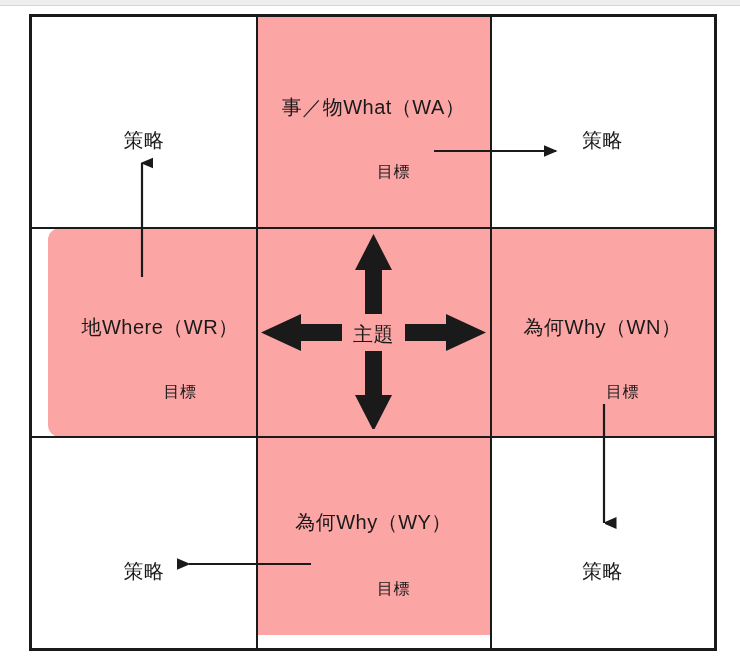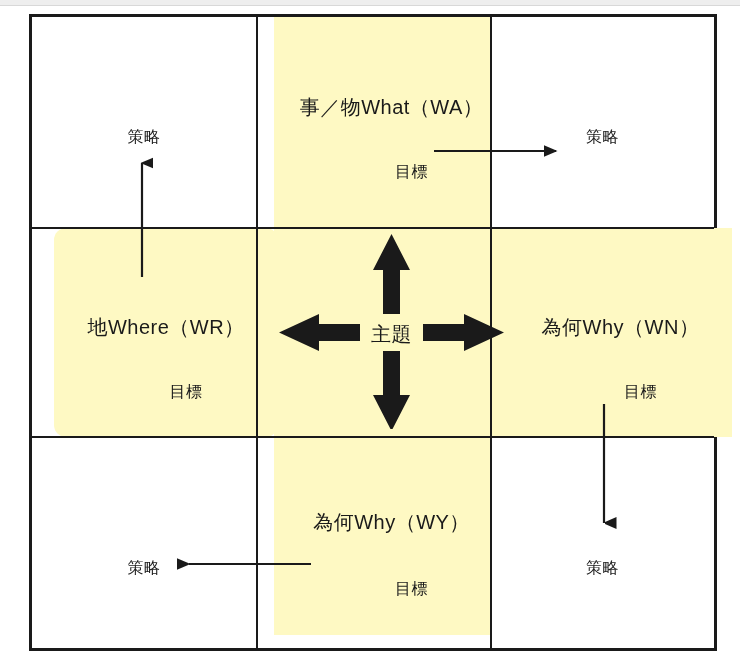--- a/index.html
+++ b/index.html
@@ -32,21 +32,21 @@
     height: 637px;
     border: 3px solid #1a1a1a;
     box-sizing: border-box;
     background: #ffffff;
   }
   .cell {
     position: absolute;
     box-sizing: border-box;
     overflow: hidden;
   }
-  .cell.shaded { background: #fef9c3; margin-left: 18px; }
+  .cell.shaded { background: #fca5a5; }
   .cell.plain  { background: #ffffff; }
 
   
   .vline {
     position: absolute;
     width: 2px;
     background: #1a1a1a;
     top: 0;
     height: 100%;
   }
@@ -62,21 +62,21 @@
   .cell-text {
     position: absolute;
     width: 100%;
     text-align: center;
     color: #1a1a1a;
     white-space: nowrap;
     letter-spacing: 0.5px;
   }
   .title-line { font-size: 20px; }
   .goal-line  { font-size: 16px; padding-left: 20px; }
-  .tactic-line{ font-size: 16px; }
+  .tactic-line{ font-size: 20px; }
 
   
   .thick-arrow { position: absolute; }
 
   
   .overlay {
     position: absolute;
     left: 0; top: 0;
     width: 740px; height: 672px;
     pointer-events: none;
@@ -97,21 +97,21 @@
 
     <div class="cell shaded" style="left:224px; top:0px; width:235px; height:211px;">
       <div class="cell-text title-line" style="top:77px;">事／物What（WA）</div>
       <div class="cell-text goal-line" style="top:145px;">目標</div>
     </div>
 
     <div class="cell plain" style="left:459px; top:0px; width:223px; height:211px;">
       <div class="cell-text tactic-line" style="top:110px;">策略</div>
     </div>
 
-    <div class="cell shaded" style="left:4px; top:211px; width:224px; height:209px;border-radius:12px;">
+    <div class="cell shaded" style="left:16px; top:211px; width:224px; height:209px;border-radius:12px;">
       <div class="cell-text title-line" style="top:86px;">地Where（WR）</div>
       <div class="cell-text goal-line" style="top:154px;">目標</div>
     </div>
 
     <div class="cell shaded" style="left:224px; top:211px; width:235px; height:209px;font-family:Liberation Serif, serif;">
 
       <svg class="thick-arrow" style="left:0px; top:0px;" width="235" height="209" viewBox="0 0 235 209">
 
         <g>
           <polygon points="117.5,6 136,42 126,42 126,86 109,86 109,42 99,42" fill="#1a1a1a"></polygon>

